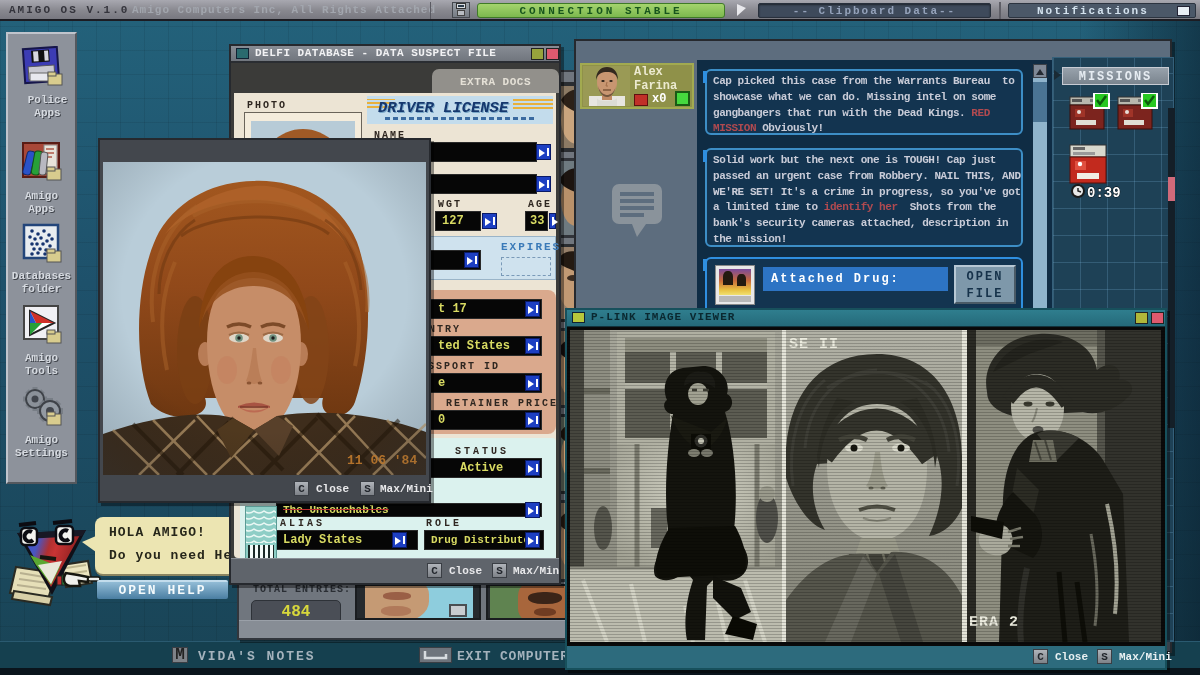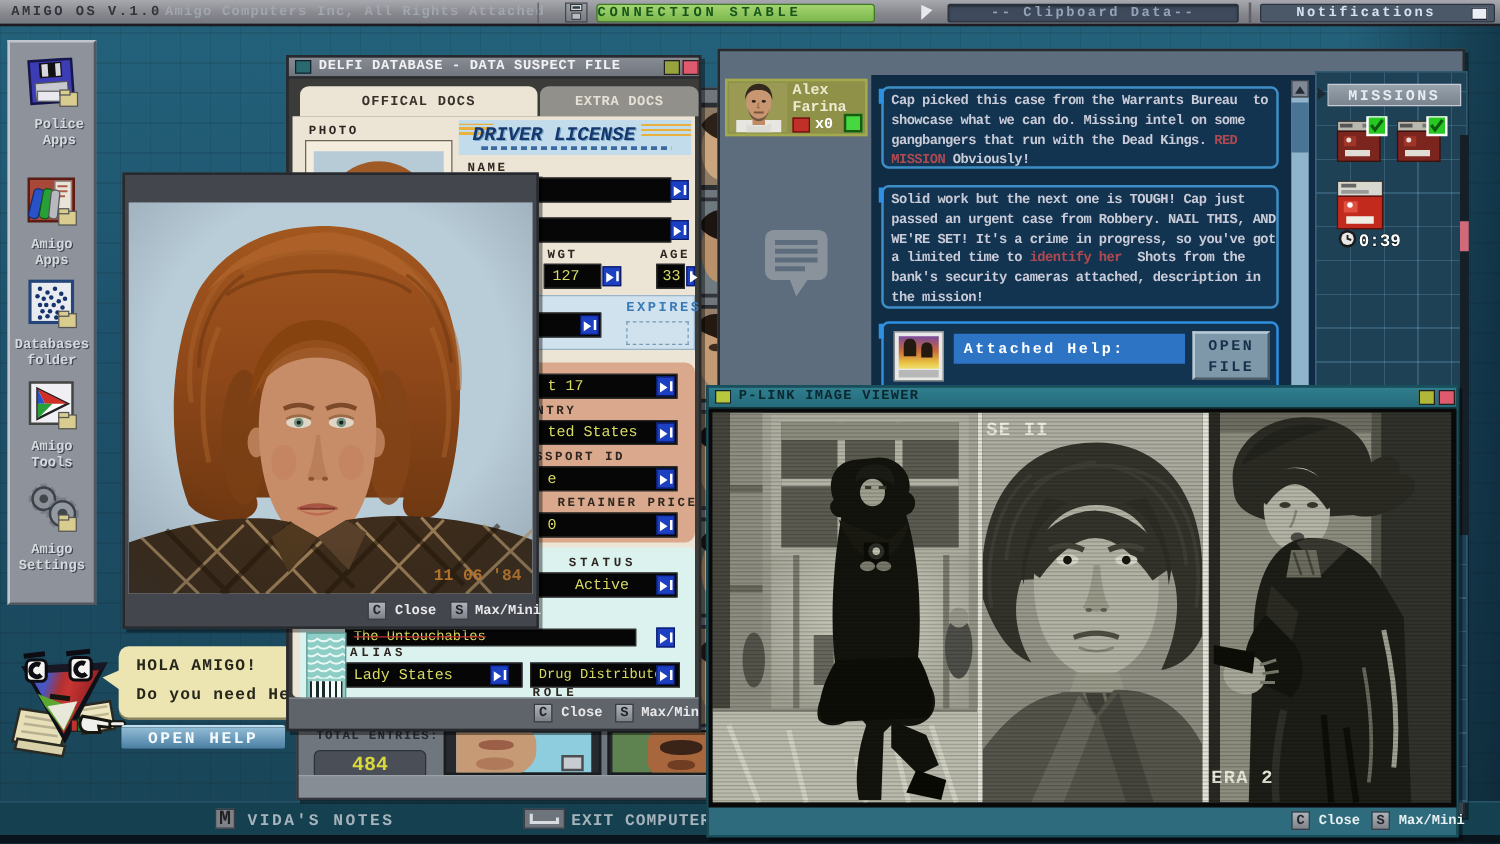--- a/index.html
+++ b/index.html
@@ -23,39 +23,39 @@
   .tbar { position:relative; height:17px; background:linear-gradient(180deg,#878c94,#71767e);
           color:#f2f2f4; font-size:11px; font-weight:bold; letter-spacing:0.5px;
           border-bottom:2px solid #2a2d32; white-space:nowrap; }
   .tbtn { position:absolute; top:2px; width:13px; height:12px; border:1px solid #222; }
   .mini { background:#97a33c; } .clos { background:#df5a6e; }
   .arrbtn { position:absolute; width:15px; height:16px; background:#1d3fc2; border:1px solid #0a1a66; }
   .arrbtn:before { content:""; position:absolute; left:2px; top:4px;
       border-left:6px solid #fff; border-top:4px solid transparent; border-bottom:4px solid transparent; }
   .arrbtn:after { content:""; position:absolute; right:1px; top:3px; width:2px; height:8px; background:#fff; }
   .blackin { position:absolute; background:#060606; border:1px solid #2a2a2a;
-      color:#d8da62; font-size:12px; font-weight:normal; line-height:18px; padding-left:6px;
+      color:#d8da62; font-size:12px; font-weight:bold; line-height:18px; padding-left:6px;
       white-space:nowrap; overflow:hidden; }
   .lbl { position:absolute; color:#2e2620; font-size:10px; font-weight:bold; letter-spacing:2px; white-space:nowrap; }
   .iclbl { position:absolute; width:71px; text-align:center; color:#d6dae0; font-size:11px; font-weight:bold; line-height:13px; text-shadow:1px 1px 0 #41454c; }
 </style>
 </head>
 <body>
 <div id="desk" style="z-index:0;"></div>
 <div id="deskdark" style="z-index:0;"></div>
 
 <div id="topbar" style="z-index:9;">
   <span class="abs" style="left:9px; top:4px; color:#34343c; letter-spacing:2px;">AMIGO OS  V.1.0</span>
   <span class="abs" style="left:132px; top:4px; color:#a2a6ae; letter-spacing:1px;">Amigo Computers Inc, All Rights Attached</span>
   <span class="abs" style="left:430px; top:2px; width:1px; height:17px; background:#5a5a62;"></span>
   <span class="abs" style="left:452px; top:2px; width:18px; height:16px; background:linear-gradient(180deg,#9aa0a8,#767c84); border:1px solid #44484e;"></span>
   <span class="abs" style="left:456px; top:3px; width:10px; height:6px; background:#d8dce0; border:1px solid #333;"></span>
   <span class="abs" style="left:458px; top:5px; width:6px; height:2px; background:#2a3a4a;"></span>
   <span class="abs" style="left:457px; top:10px; width:8px; height:6px; background:#b8bcc2; border:1px solid #444;"></span>
-  <span class="abs" style="left:477px; top:3px; width:223px; height:15px; background:linear-gradient(180deg,#a4d46e,#7cb84e); border:1px solid #3f7a28; border-radius:3px; color:#17551d; text-align:left; line-height:14px; letter-spacing:3px;">CONNECTION STABLE</span>
+  <span class="abs" style="left:477px; top:3px; width:248px; height:15px; background:linear-gradient(180deg,#a4d46e,#7cb84e); border:1px solid #3f7a28; border-radius:3px; color:#17551d; text-align:center; line-height:14px; letter-spacing:3px;">CONNECTION STABLE</span>
   <span class="abs" style="left:737px; top:4px; width:0; height:0; border-left:9px solid #e8e8ec; border-top:4px solid transparent; border-bottom:8px solid transparent;"></span>
   <span class="abs" style="left:758px; top:3px; width:233px; height:15px; background:#3e4a5b; border:1px solid #28303c; box-shadow:inset 0 1px 2px rgba(0,0,0,0.5); border-radius:2px; color:#94a2ba; text-align:center; line-height:14px; letter-spacing:2px;">-- Clipboard Data--</span>
   <span class="abs" style="left:999px; top:2px; width:2px; height:17px; background:#5e5e66;"></span>
   <span class="abs" style="left:1008px; top:3px; width:188px; height:15px; background:#4b5868; border:1px solid #2c3440; border-radius:2px; color:#d3e2ee; line-height:14px; letter-spacing:2px;">
       <span style="position:absolute; left:28px;">Notifications</span>
       <span style="position:absolute; right:5px; top:2px; width:13px; height:10px; background:#e8eef4; border:1px solid #223;"></span>
     </span>
 </div>
 
 <div class="abs" id="sidebar" style="left:6px; top:32px; width:71px; height:452px;
@@ -210,21 +210,20 @@
 </div>
 
 <div class="win" id="dbwin" style="z-index:4; left:229px; top:44px; width:332px; height:541px; background:#3b3b39; overflow:hidden;">
   <div class="tbar">
     <span class="abs" style="left:5px; top:2px; width:13px; height:11px; background:#2a6a6e; border:1px solid #123;"></span>
     <span class="abs" style="left:24px; top:1px;">DELFI DATABASE - DATA SUSPECT FILE</span>
     <span class="tbtn mini" style="right:15px;"></span>
     <span class="tbtn clos" style="right:0px;"></span>
   </div>
   <div class="abs" style="left:0; top:19px; width:328px; height:493px; background:#3b3b39;">
-    <div class="abs" style="left:9px; top:4px; width:190px; height:24px; background:#ece4d4; border-radius:7px 7px 0 0; color:#38322a; font-size:11px; font-weight:bold; letter-spacing:1px; text-align:center; line-height:26px;">OFFICAL DOCS</div>
     <div class="abs" style="left:201px; top:4px; width:127px; height:24px; background:#92908b; border-radius:7px 7px 0 0; color:#e4e0d6; font-size:11px; font-weight:bold; letter-spacing:0.5px; text-align:center; line-height:26px;">EXTRA DOCS</div>
     <div class="abs" style="left:3px; top:28px; width:322px; height:465px; background:#ece4d4; border-radius:0 0 0 4px;">
       <div class="lbl" style="left:13px; top:7px;">PHOTO</div>
       <div class="abs" style="left:10px; top:19px; width:118px; height:230px; background:#f4ecdc; border:1px solid #6a645a;">
         <div class="abs" style="left:6px; top:8px; width:104px; height:214px; background:#b7cbd7; overflow:hidden;">
           <div class="abs" style="left:8px; top:8px; width:88px; height:90px; background:#a05a26; border-radius:50% 50% 45% 45%;"></div>
         </div>
       </div>
       <div class="abs" style="left:133px; top:3px; width:186px; height:28px; background:#c3dcec; overflow:hidden;">
         <div class="abs" style="left:0; top:3px; width:28px; height:9px; background:repeating-linear-gradient(0deg,#e8b03c 0 2px,#c3dcec 2px 4px);"></div>
@@ -261,24 +260,24 @@
         <div class="arrbtn" style="left:285px; top:85px;"></div>
         <div class="lbl" style="left:206px; top:108px;">RETAINER PRICE</div>
         <div class="blackin" style="left:10px; top:120px; width:58px; height:20px;"></div>
         <div class="blackin" style="left:76px; top:120px; width:226px; height:20px; padding-left:121px;">0</div>
         <div class="arrbtn" style="left:285px; top:122px;"></div>
       </div>
       <div class="abs" style="left:6px; top:345px; width:316px; height:136px; background:#dbf2ee; border-radius:4px;">
         <div class="lbl" style="left:215px; top:8px; letter-spacing:3px;">STATUS</div>
         <div class="blackin" style="left:128px; top:20px; width:174px; height:20px; padding-left:91px;">Active</div>
         <div class="arrbtn" style="left:285px; top:22px;"></div>
-        <div class="blackin" style="left:36px; top:65px; width:233px; height:14px; line-height:12px; font-size:11px;"><span style="text-decoration:line-through; text-decoration-color:#c03030;">The Untouchables</span></div>
+        <div class="blackin" style="left:36px; top:65px; width:266px; height:14px; line-height:12px; font-size:11px;"><span style="text-decoration:line-through; text-decoration-color:#c03030;">The Untouchables</span></div>
         <div class="arrbtn" style="left:285px; top:64px;"></div>
         <div class="lbl" style="left:40px; top:80px; letter-spacing:3px;">ALIAS</div>
-        <div class="lbl" style="left:186px; top:80px; letter-spacing:3px;margin-top:32px;">ROLE</div>
+        <div class="lbl" style="left:186px; top:80px; letter-spacing:3px;">ROLE</div>
         <div class="blackin" style="left:36px; top:92px; width:142px; height:20px;">Lady States</div>
         <div class="arrbtn" style="left:152px; top:94px;"></div>
         <div class="blackin" style="left:184px; top:92px; width:120px; height:20px; font-size:11px;">Drug Distributor</div>
         <div class="arrbtn" style="left:285px; top:94px;"></div>
         <div class="abs" id="tealpat" style="left:5px; top:68px; width:32px; height:58px; background:#8ecec6; border:1px solid #5a9a94; overflow:hidden;">
           <svg width="30" height="36" viewBox="0 0 30 36">
               <g fill="none" stroke="#eaf8f4" stroke-width="1.6">
             <path d="M-2,4 Q3,8 8,4 Q13,8 18,4 Q23,8 28,4 Q33,8 38,4"></path>
             <path d="M-2,10 Q3,14 8,10 Q13,14 18,10 Q23,14 28,10 Q33,14 38,10"></path>
             <path d="M-2,16 Q3,20 8,16 Q13,20 18,16 Q23,20 28,16 Q33,20 38,16"></path>
@@ -340,21 +339,21 @@
 
     <div class="abs" style="left:129px; top:197px; width:318px; height:66px; background:#133450; border:2px solid #2f8fe0; border-radius:6px;"></div>
     <div class="abs" style="left:127px; top:199px; width:4px; height:12px; background:#2f8fe0;"></div>
     <div class="abs" style="left:139px; top:205px; width:40px; height:40px; background:#e8e8e8; border:1px solid #888;" id="thumb">
       <div class="abs" style="left:3px; top:3px; width:32px; height:26px; background:linear-gradient(180deg,#7a4a9a 0%,#c86a3a 45%,#e8c040 80%,#f0e070 100%);">
         <span class="abs" style="left:4px; top:2px; width:10px; height:14px; background:#241a10; border-radius:40% 40% 0 0;"></span>
         <span class="abs" style="left:18px; top:5px; width:9px; height:12px; background:#241a10; border-radius:40% 40% 0 0;"></span>
       </div>
       <div class="abs" style="left:3px; top:30px; width:32px; height:6px; background:#b8b8b8;"></div>
     </div>
-    <div class="abs" style="left:187px; top:207px; width:185px; height:24px; background:#2d74c4; color:#fff; font-size:12px; font-weight:bold; letter-spacing:2px; line-height:24px; padding-left:8px;">Attached Help:</div>
+    <div class="abs" style="left:187px; top:207px; width:185px; height:24px; background:#2d74c4; color:#fff; font-size:12px; font-weight:bold; letter-spacing:2px; line-height:24px; padding-left:8px;">Attached Drug:</div>
     <div class="abs" style="left:378px; top:205px; width:62px; height:39px; background:#7e98aa; border:2px solid; border-color:#b8c8d4 #4a5a66 #4a5a66 #b8c8d4; color:#16324a; font-size:12px; font-weight:bold; letter-spacing:2px; text-align:center; line-height:17px; padding-top:2px;">OPEN FILE</div>
 
     <div class="abs" style="left:457px; top:4px; width:14px; height:583px; background:#8fb4cc;"></div>
     <div class="abs" style="left:457px; top:4px; width:14px; height:14px; background:#7e8896; border:1px solid #3a4048;"></div>
     <div class="abs" style="left:460px; top:9px; width:0; height:0; border-bottom:6px solid #242a32; border-left:4px solid transparent; border-right:4px solid transparent;"></div>
     <div class="abs" style="left:457px; top:22px; width:14px; height:40px; background:#4a7494;"></div>
   </div>
 </div>
 
 <div class="abs" id="missions" style="z-index:6; left:1052px; top:57px; width:122px; height:585px;

